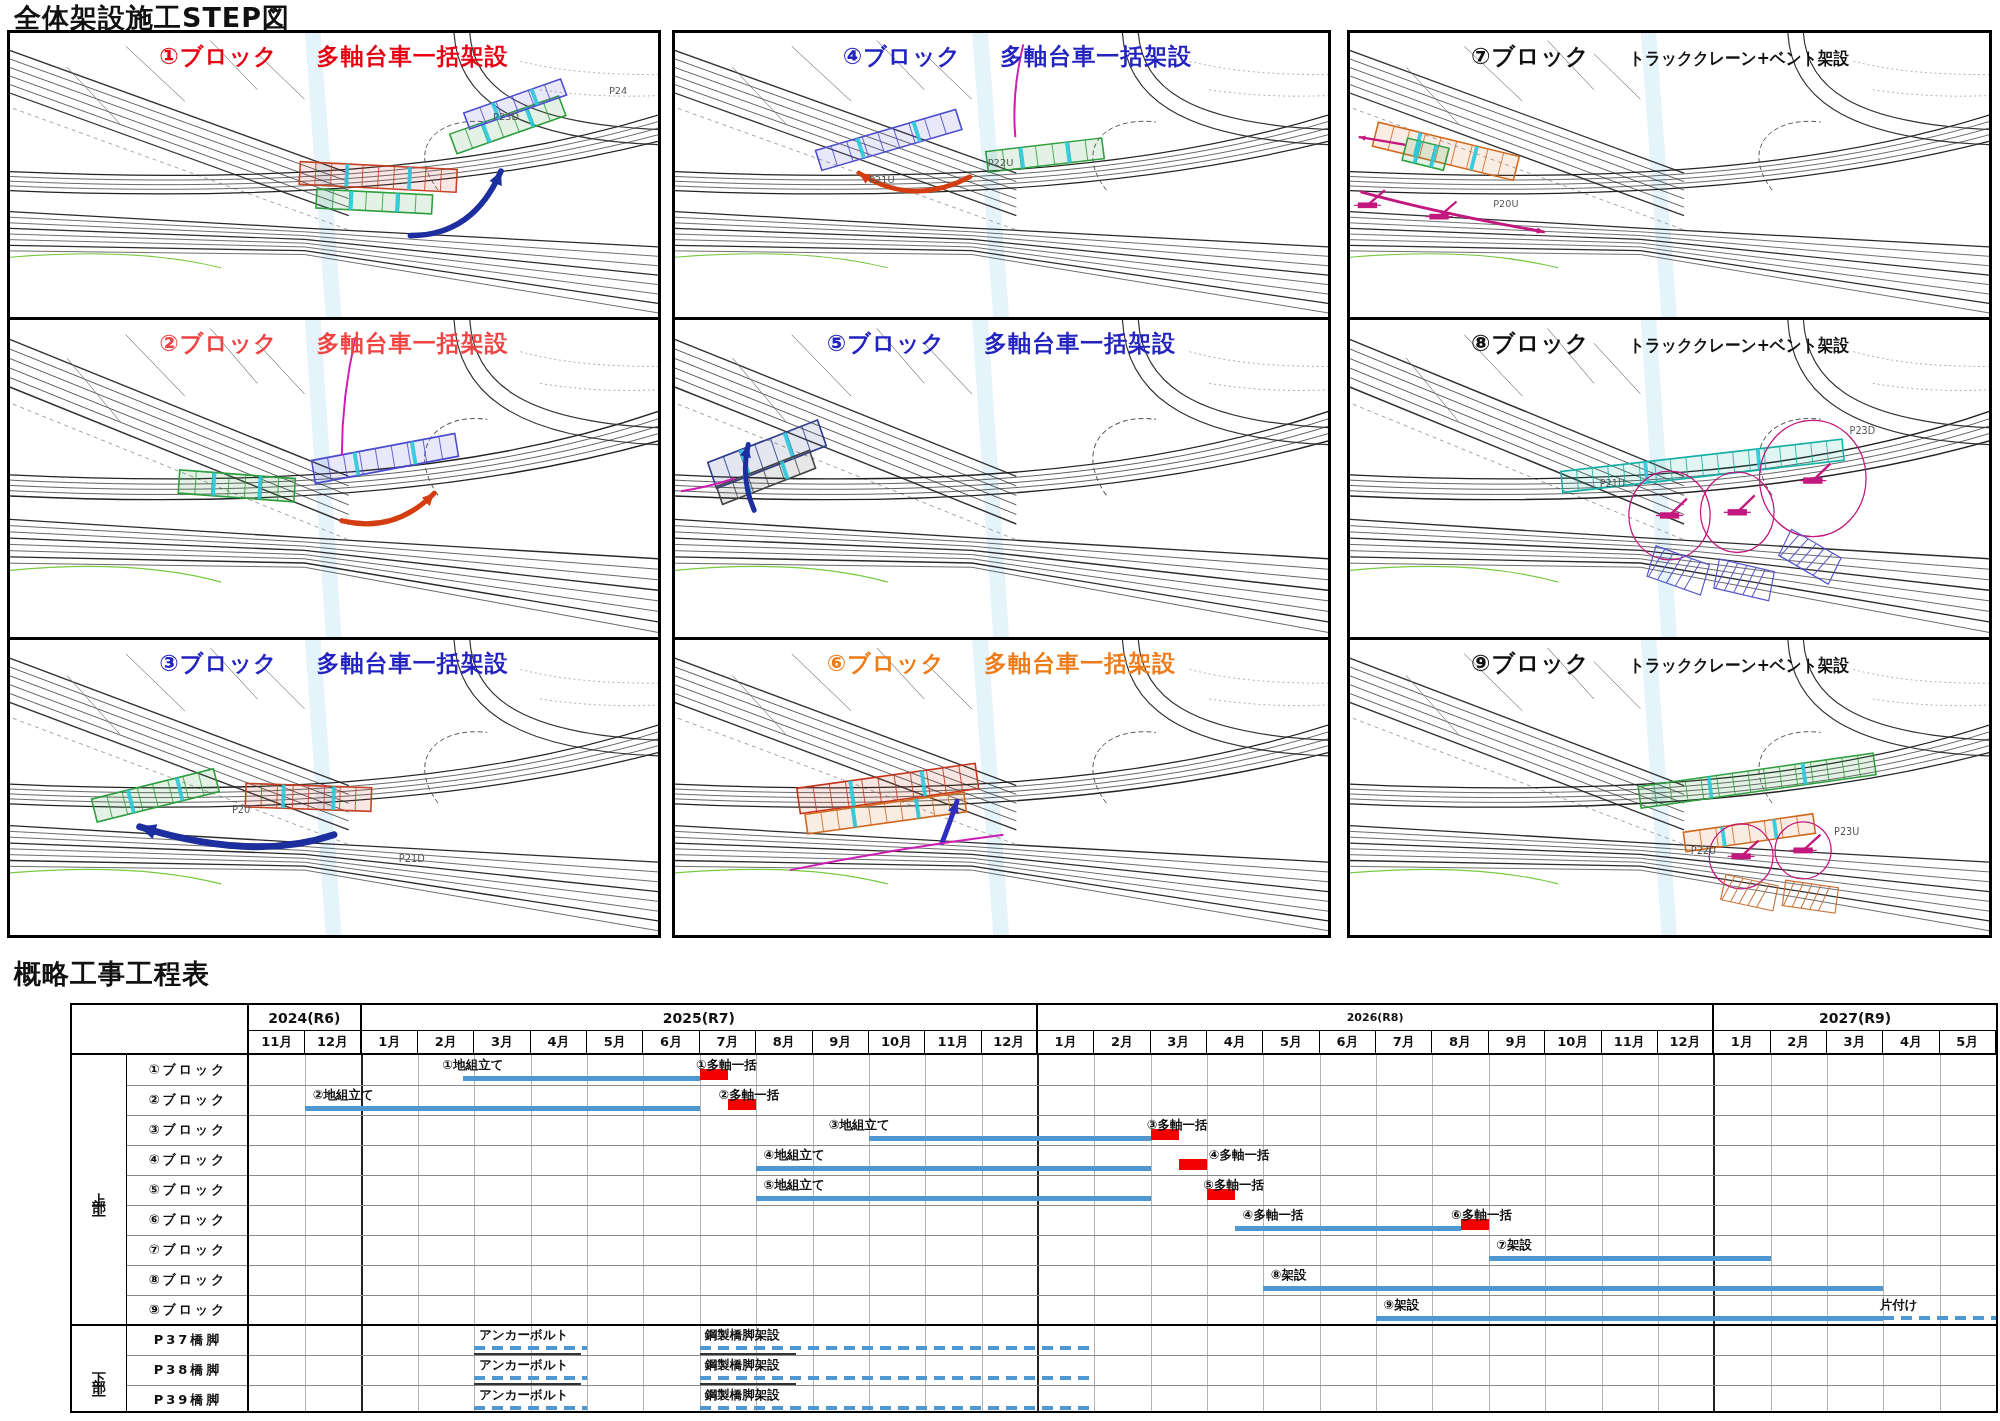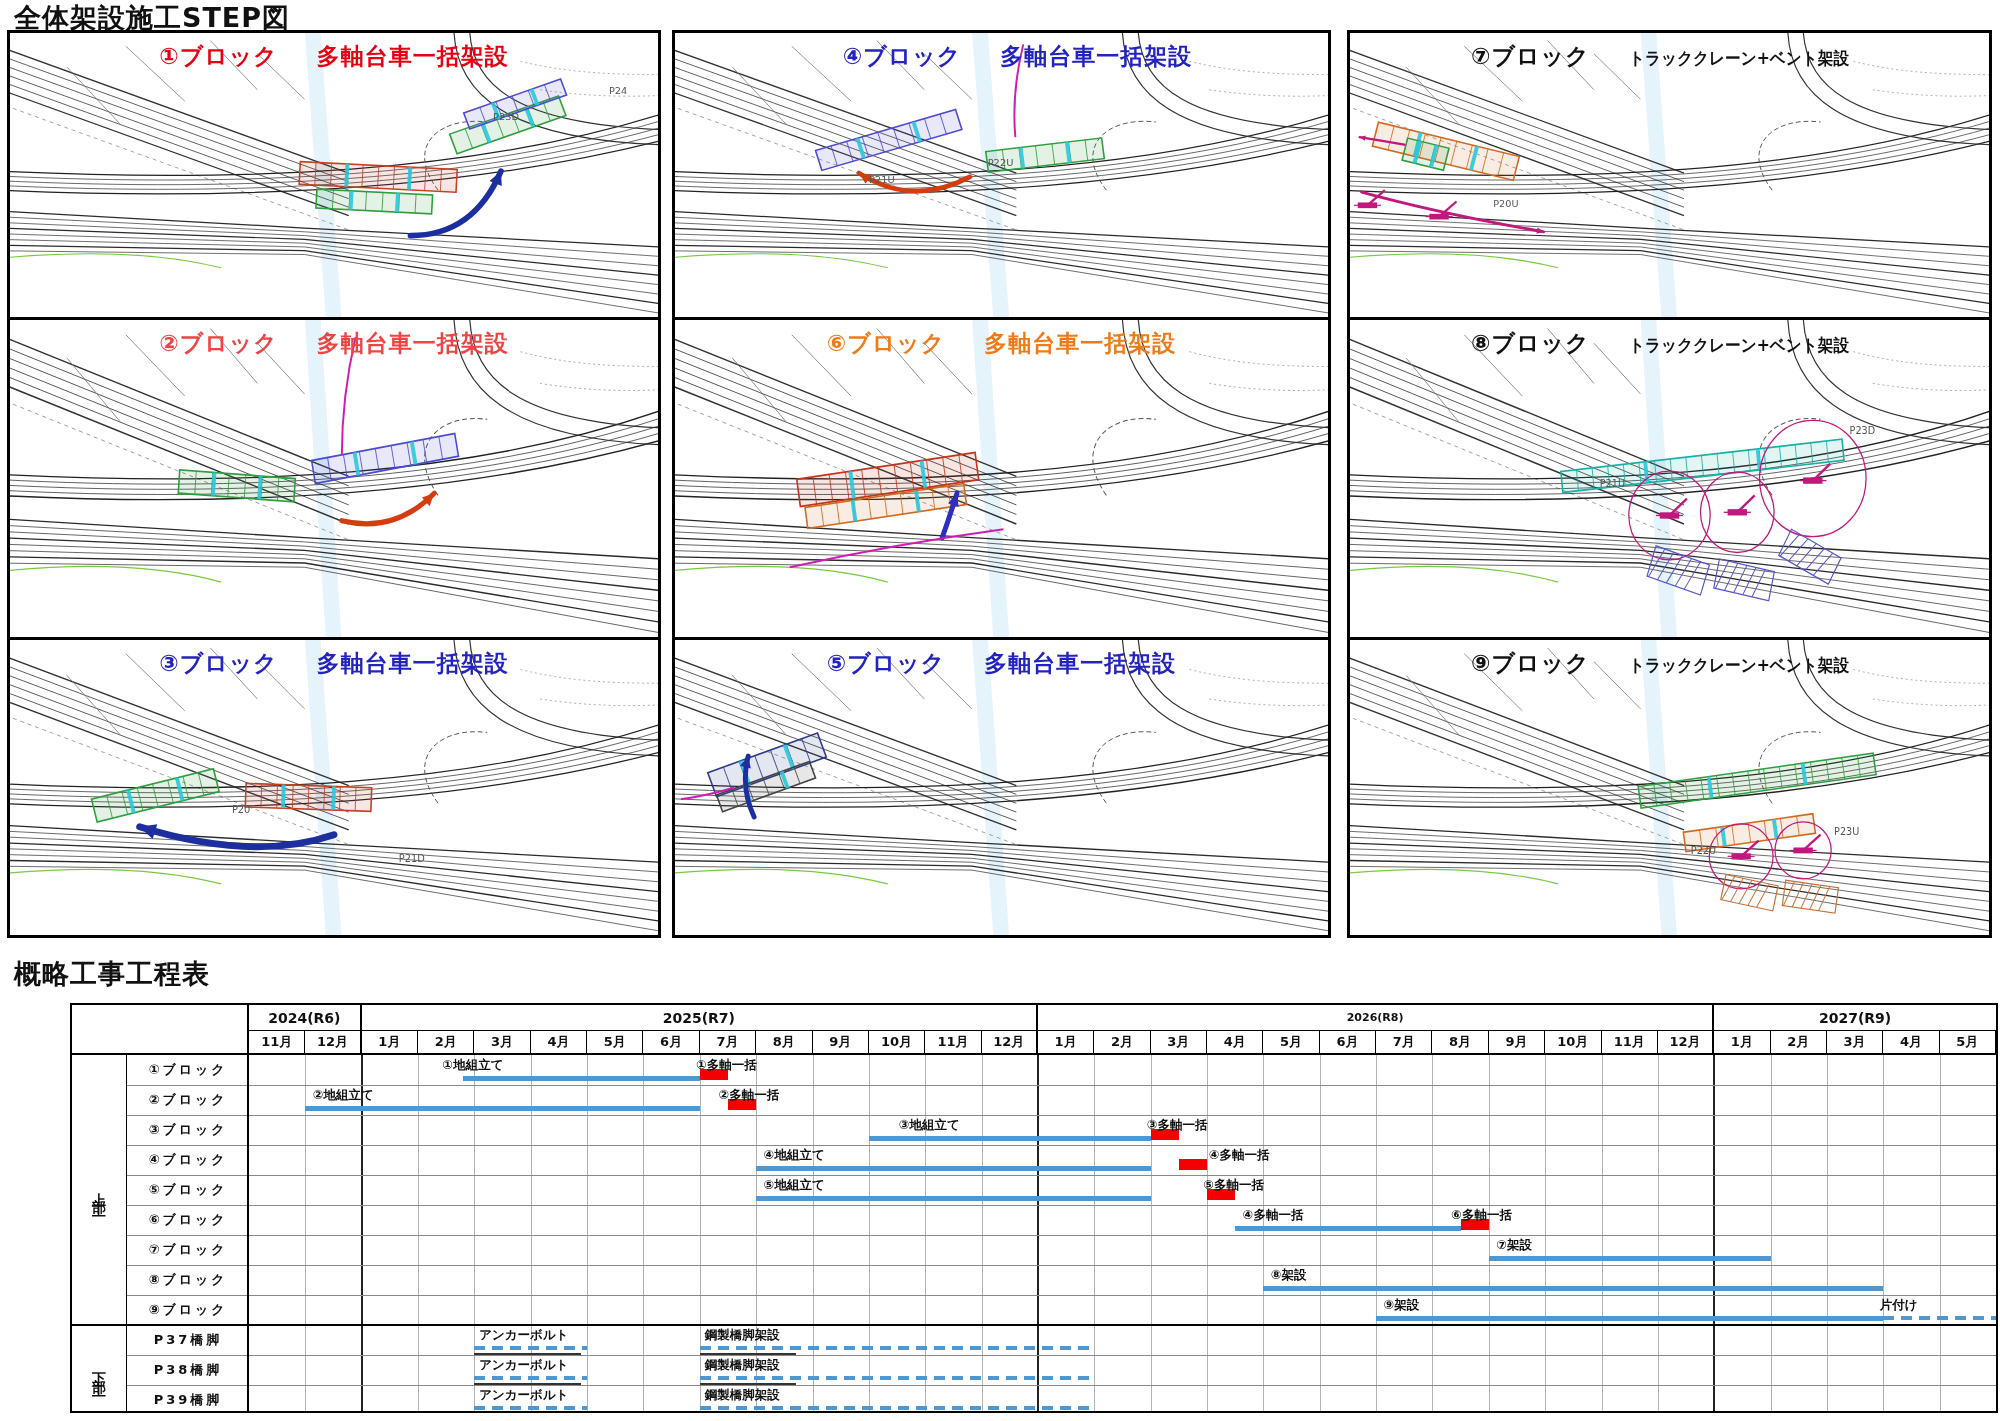--- a/index.html
+++ b/index.html
@@ -258,20 +258,55 @@
           <polygon points="186,148 198.87640566772188,149.78834478785822 192.6032435225314,159.19808800564397" fill="#d43d0f"></polygon>
           <text x="196" y="158" font-size="10" fill="#555">P21U</text>
           <text x="316" y="140" font-size="10" fill="#555">P22U</text>
         </svg>
       </div>
     <div class="panel-title" style="color: rgb(35, 35, 192); margin-left: 32px;">
       <span class="blk">④ブロック</span>
       <span class="mtd">多軸台車一括架設</span>
     </div>
   </div>
+  <div class="panel" id="panel5">
+    <div class="panel-canvas">
+        <svg viewBox="0 0 660 300" preserveAspectRatio="none">
+          <use href="#roadbase"></use>
+          <g transform="rotate(-20 93 127)">
+            <rect x="34" y="114" width="118" height="26" fill="#2b3a8c" fill-opacity="0.13" stroke="#2b3a8c" stroke-width="1.6"></rect>
+            <line x1="50.85714285714286" y1="114" x2="50.85714285714286" y2="140" stroke="#2b3a8c" stroke-width="1" opacity="0.85"></line>
+            <line x1="67.71428571428572" y1="114" x2="67.71428571428572" y2="140" stroke="#2b3a8c" stroke-width="1" opacity="0.85"></line>
+            <line x1="84.57142857142857" y1="114" x2="84.57142857142857" y2="140" stroke="#2b3a8c" stroke-width="1" opacity="0.85"></line>
+            <line x1="101.42857142857143" y1="114" x2="101.42857142857143" y2="140" stroke="#2b3a8c" stroke-width="1" opacity="0.85"></line>
+            <line x1="118.28571428571429" y1="114" x2="118.28571428571429" y2="140" stroke="#2b3a8c" stroke-width="1" opacity="0.85"></line>
+            <line x1="135.14285714285714" y1="114" x2="135.14285714285714" y2="140" stroke="#2b3a8c" stroke-width="1" opacity="0.85"></line>
+            <rect x="67.4" y="114" width="4" height="26" fill="#29c8dc" opacity="0.9"></rect>
+            <rect x="114.6" y="114" width="4" height="26" fill="#29c8dc" opacity="0.9"></rect>
+          </g>
+          <g transform="rotate(-20 92 149)">
+            <rect x="42" y="140" width="100" height="18" fill="#444444" fill-opacity="0.13" stroke="#444444" stroke-width="1.6"></rect>
+            <line x1="58.66666666666667" y1="140" x2="58.66666666666667" y2="158" stroke="#444444" stroke-width="1" opacity="0.85"></line>
+            <line x1="75.33333333333334" y1="140" x2="75.33333333333334" y2="158" stroke="#444444" stroke-width="1" opacity="0.85"></line>
+            <line x1="92" y1="140" x2="92" y2="158" stroke="#444444" stroke-width="1" opacity="0.85"></line>
+            <line x1="108.66666666666667" y1="140" x2="108.66666666666667" y2="158" stroke="#444444" stroke-width="1" opacity="0.85"></line>
+            <line x1="125.33333333333333" y1="140" x2="125.33333333333333" y2="158" stroke="#444444" stroke-width="1" opacity="0.85"></line>
+            <rect x="70" y="140" width="4" height="18" fill="#29c8dc" opacity="0.9"></rect>
+            <rect x="110" y="140" width="4" height="18" fill="#29c8dc" opacity="0.9"></rect>
+          </g>
+          <path d="M 80 180 Q 66 150 74 118" stroke="#1d2f9e" stroke-width="5" fill="none" stroke-linecap="round"></path>
+          <polygon points="74,118 76.64664464945994,130.72773633052967 65.67520233022726,127.98487575072151" fill="#1d2f9e"></polygon>
+          <path d="M 6 162 Q 34 158 60 150" stroke="#cf1db4" stroke-width="2" fill="none"></path>
+        </svg>
+      </div>
+    <div class="panel-title" style="color: rgb(35, 35, 192);">
+      <span class="blk">⑤ブロック</span>
+      <span class="mtd">多軸台車一括架設</span>
+    </div>
+  </div>
   <div class="panel" id="panel6">
     <div class="panel-canvas">
         <svg viewBox="0 0 660 300" preserveAspectRatio="none">
           <use href="#roadbase"></use>
           <g transform="rotate(-8 215 151)">
             <rect x="124" y="138" width="182" height="26" fill="#c4341c" fill-opacity="0.13" stroke="#c4341c" stroke-width="1.6"></rect>
             <line x1="140.54545454545456" y1="138" x2="140.54545454545456" y2="164" stroke="#c4341c" stroke-width="1" opacity="0.85"></line>
             <line x1="157.0909090909091" y1="138" x2="157.0909090909091" y2="164" stroke="#c4341c" stroke-width="1" opacity="0.85"></line>
             <line x1="173.63636363636363" y1="138" x2="173.63636363636363" y2="164" stroke="#c4341c" stroke-width="1" opacity="0.85"></line>
             <line x1="190.1818181818182" y1="138" x2="190.1818181818182" y2="164" stroke="#c4341c" stroke-width="1" opacity="0.85"></line>
@@ -298,55 +333,20 @@
             <rect x="178.6" y="166" width="4" height="20" fill="#29c8dc" opacity="0.9"></rect>
             <rect x="243.39999999999998" y="166" width="4" height="20" fill="#29c8dc" opacity="0.9"></rect>
           </g>
           <path d="M 270 206 Q 277 188 285 164" stroke="#2d2dbe" stroke-width="5" fill="none" stroke-linecap="round"></path>
           <polygon points="285,164 286.6626761039931,176.89323497704166 275.93391813058054,173.31698231923747" fill="#2d2dbe"></polygon>
           <path d="M 116 234 Q 222 212 332 198" stroke="#cf1db4" stroke-width="2" fill="none"></path>
         </svg>
       </div>
     <div class="panel-title" style="color: rgb(238, 123, 23);">
       <span class="blk">⑥ブロック</span>
-      <span class="mtd">多軸台車一括架設</span>
-    </div>
-  </div>
-  <div class="panel" id="panel5">
-    <div class="panel-canvas">
-        <svg viewBox="0 0 660 300" preserveAspectRatio="none">
-          <use href="#roadbase"></use>
-          <g transform="rotate(-20 93 127)">
-            <rect x="34" y="114" width="118" height="26" fill="#2b3a8c" fill-opacity="0.13" stroke="#2b3a8c" stroke-width="1.6"></rect>
-            <line x1="50.85714285714286" y1="114" x2="50.85714285714286" y2="140" stroke="#2b3a8c" stroke-width="1" opacity="0.85"></line>
-            <line x1="67.71428571428572" y1="114" x2="67.71428571428572" y2="140" stroke="#2b3a8c" stroke-width="1" opacity="0.85"></line>
-            <line x1="84.57142857142857" y1="114" x2="84.57142857142857" y2="140" stroke="#2b3a8c" stroke-width="1" opacity="0.85"></line>
-            <line x1="101.42857142857143" y1="114" x2="101.42857142857143" y2="140" stroke="#2b3a8c" stroke-width="1" opacity="0.85"></line>
-            <line x1="118.28571428571429" y1="114" x2="118.28571428571429" y2="140" stroke="#2b3a8c" stroke-width="1" opacity="0.85"></line>
-            <line x1="135.14285714285714" y1="114" x2="135.14285714285714" y2="140" stroke="#2b3a8c" stroke-width="1" opacity="0.85"></line>
-            <rect x="67.4" y="114" width="4" height="26" fill="#29c8dc" opacity="0.9"></rect>
-            <rect x="114.6" y="114" width="4" height="26" fill="#29c8dc" opacity="0.9"></rect>
-          </g>
-          <g transform="rotate(-20 92 149)">
-            <rect x="42" y="140" width="100" height="18" fill="#444444" fill-opacity="0.13" stroke="#444444" stroke-width="1.6"></rect>
-            <line x1="58.66666666666667" y1="140" x2="58.66666666666667" y2="158" stroke="#444444" stroke-width="1" opacity="0.85"></line>
-            <line x1="75.33333333333334" y1="140" x2="75.33333333333334" y2="158" stroke="#444444" stroke-width="1" opacity="0.85"></line>
-            <line x1="92" y1="140" x2="92" y2="158" stroke="#444444" stroke-width="1" opacity="0.85"></line>
-            <line x1="108.66666666666667" y1="140" x2="108.66666666666667" y2="158" stroke="#444444" stroke-width="1" opacity="0.85"></line>
-            <line x1="125.33333333333333" y1="140" x2="125.33333333333333" y2="158" stroke="#444444" stroke-width="1" opacity="0.85"></line>
-            <rect x="70" y="140" width="4" height="18" fill="#29c8dc" opacity="0.9"></rect>
-            <rect x="110" y="140" width="4" height="18" fill="#29c8dc" opacity="0.9"></rect>
-          </g>
-          <path d="M 80 180 Q 66 150 74 118" stroke="#1d2f9e" stroke-width="5" fill="none" stroke-linecap="round"></path>
-          <polygon points="74,118 76.64664464945994,130.72773633052967 65.67520233022726,127.98487575072151" fill="#1d2f9e"></polygon>
-          <path d="M 6 162 Q 34 158 60 150" stroke="#cf1db4" stroke-width="2" fill="none"></path>
-        </svg>
-      </div>
-    <div class="panel-title" style="color: rgb(35, 35, 192);">
-      <span class="blk">⑤ブロック</span>
       <span class="mtd">多軸台車一括架設</span>
     </div>
   </div>
 </div>
 
 <div class="pcol" id="col3">
   <div class="panel" id="panel7">
     <div class="panel-canvas">
         <svg viewBox="0 0 660 300" preserveAspectRatio="none">
           <use href="#roadbase"></use>
@@ -622,21 +622,21 @@
     <div class="gbarlab" style="left: 624.203px; top: 52px;">①多軸一括</div>
     <div class="gline" style="left: 55px; top: 80px; width: 1869px; height: 1px; background: rgb(138, 138, 138); z-index: 1;"></div>
     <div class="gcell" style="left: 55px; top: 80px; width: 122px; height: 30px; font-size: 13px; letter-spacing: 3px;">②ブロック</div>
     <div class="gbar" style="left: 233.355px; top: 101px; width: 394.484px; height: 5px; background: rgb(79, 151, 208);"></div>
     <div class="gbarlab" style="left: 240.99px; top: 82px;">②地組立て</div>
     <div class="gbar" style="left: 656.016px; top: 94px; width: 28.1774px; height: 11px; background: rgb(244, 0, 0);"></div>
     <div class="gbarlab" style="left: 646.745px; top: 82px;">②多軸一括</div>
     <div class="gline" style="left: 55px; top: 110px; width: 1869px; height: 1px; background: rgb(138, 138, 138); z-index: 1;"></div>
     <div class="gcell" style="left: 55px; top: 110px; width: 122px; height: 30px; font-size: 13px; letter-spacing: 3px;">③ブロック</div>
     <div class="gbar" style="left: 796.903px; top: 131px; width: 281.774px; height: 5px; background: rgb(79, 151, 208);"></div>
-    <div class="gbarlab" style="left: 827px; top: 112px;">③地組立て</div>
+    <div class="gbarlab" style="left: 757px; top: 112px;">③地組立て</div>
     <div class="gbar" style="left: 1078.68px; top: 124px; width: 28.1774px; height: 11px; background: rgb(244, 0, 0);"></div>
     <div class="gbarlab" style="left: 1075.04px; top: 112px;">③多軸一括</div>
     <div class="gline" style="left: 55px; top: 140px; width: 1869px; height: 1px; background: rgb(138, 138, 138); z-index: 1;"></div>
     <div class="gcell" style="left: 55px; top: 140px; width: 122px; height: 30px; font-size: 13px; letter-spacing: 3px;">④ブロック</div>
     <div class="gbar" style="left: 684.194px; top: 161px; width: 394.484px; height: 5px; background: rgb(79, 151, 208);"></div>
     <div class="gbarlab" style="left: 691.829px; top: 142px;">④地組立て</div>
     <div class="gbar" style="left: 1106.85px; top: 154px; width: 28.1774px; height: 11px; background: rgb(244, 0, 0);"></div>
     <div class="gbarlab" style="left: 1137px; top: 142px;">④多軸一括</div>
     <div class="gline" style="left: 55px; top: 170px; width: 1869px; height: 1px; background: rgb(138, 138, 138); z-index: 1;"></div>
     <div class="gcell" style="left: 55px; top: 170px; width: 122px; height: 30px; font-size: 13px; letter-spacing: 3px;">⑤ブロック</div>

